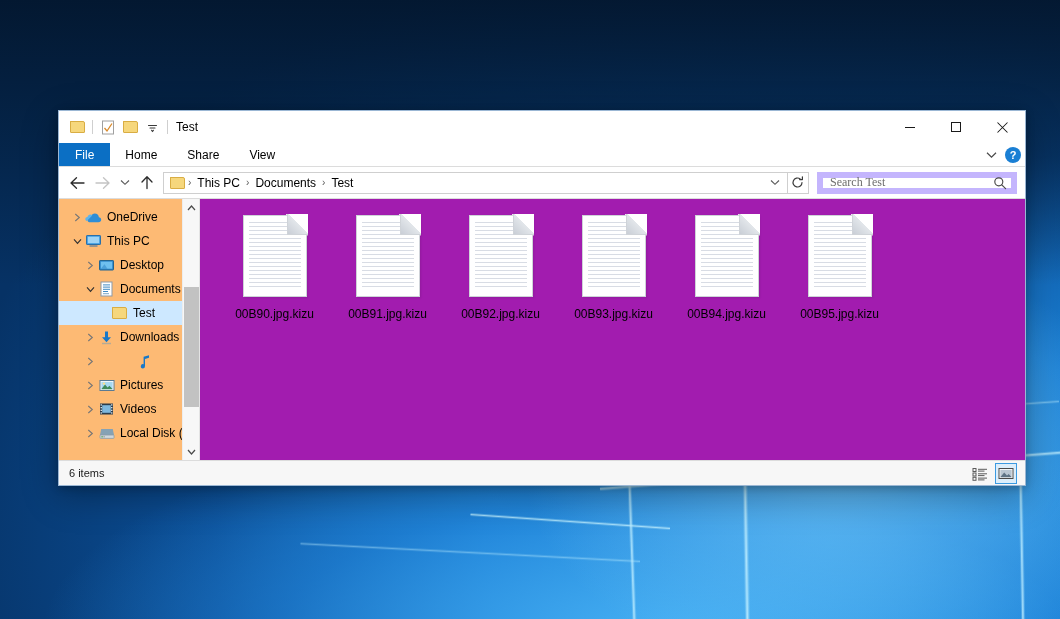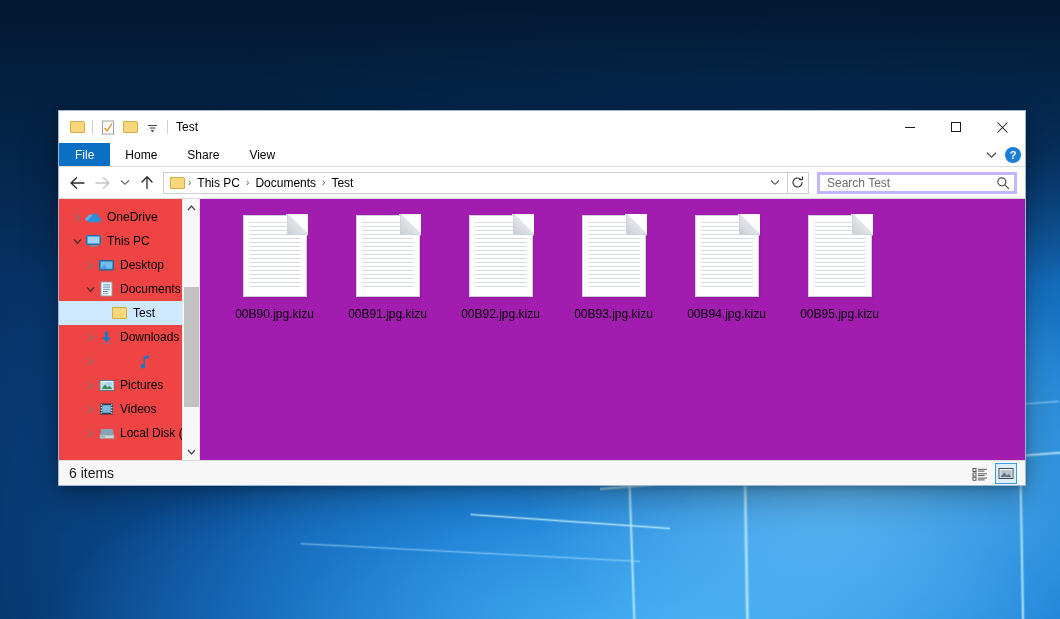--- a/index.html
+++ b/index.html
@@ -167,38 +167,39 @@
     display: flex; align-items: center;
   }
   .addr-folder { margin: 0 2px 0 1px; display:flex; align-items:center; }
   .addr-right { display: flex; align-items: center; }
   .addr-chevron, .addr-refresh {
     width: 20px; height: 20px;
     display: flex; align-items: center; justify-content: center;
   }
   .searchbox {
     width: 200px; height: 22px;
-    border: 3px solid #c4b5fd; background: #fff;
+    border: 6px solid #c4b5fd; background: #fff;
     display: flex; align-items: center;
     margin-left: 8px;
     padding: 0 4px 0 7px;
+    font-family: Liberation Serif, serif;
   }
   .search-placeholder {
     flex: 1; font-size: 12px; color: #6d6d6d;
     white-space: nowrap; overflow: hidden;
   }
 
   
   .window-body {
     flex: 1; display: flex; min-height: 0;
     border-top: 1px solid #dcdcdc;
   }
   .sidebar {
     width: 141px; min-width: 141px;
-    background: #ef4444;
+    background: #fdba74;
     position: relative;
     overflow: hidden;
     border-right: 1px solid #e3e3e3;
   }
   .tree { padding-top: 6px; }
   .tree-item {
     height: 24px;
     display: flex; align-items: center;
     padding-right: 4px;
     white-space: nowrap;
@@ -289,21 +290,21 @@
 
   
   .statusbar {
     height: 25px; min-height: 25px;
     border-top: 1px solid #dcdcdc;
     background: #f7f7f7;
     display: flex; align-items: center;
     padding: 0 6px 0 10px;
     position: relative;
   }
-  .status-text { font-size: 14px; color: #1a1a1a; }
+  .status-text { font-size: 11px; color: #1a1a1a; }
   .view-toggles {
     position: absolute; right: 8px; top: 0; height: 25px;
     display: flex; align-items: center; gap: 4px;
   }
   .view-btn {
     width: 22px; height: 21px;
     display: flex; align-items: center; justify-content: center;
     border: 1px solid transparent;
   }
   .view-btn.active {

